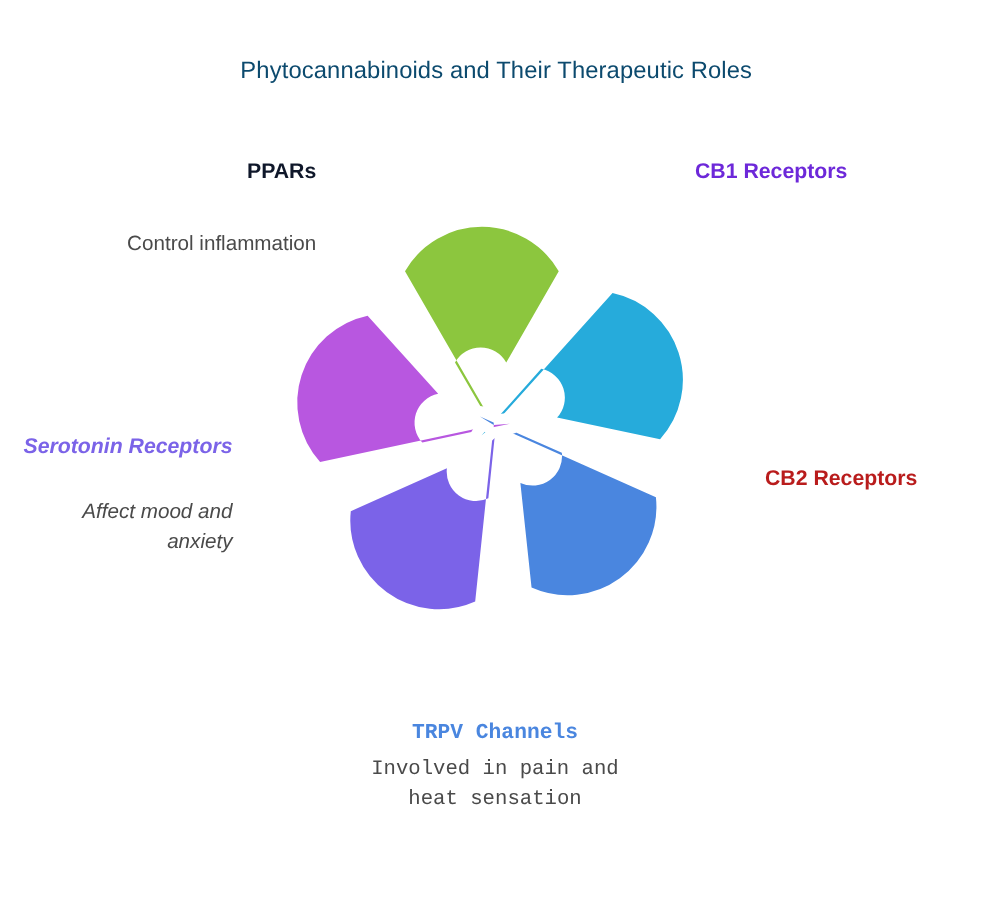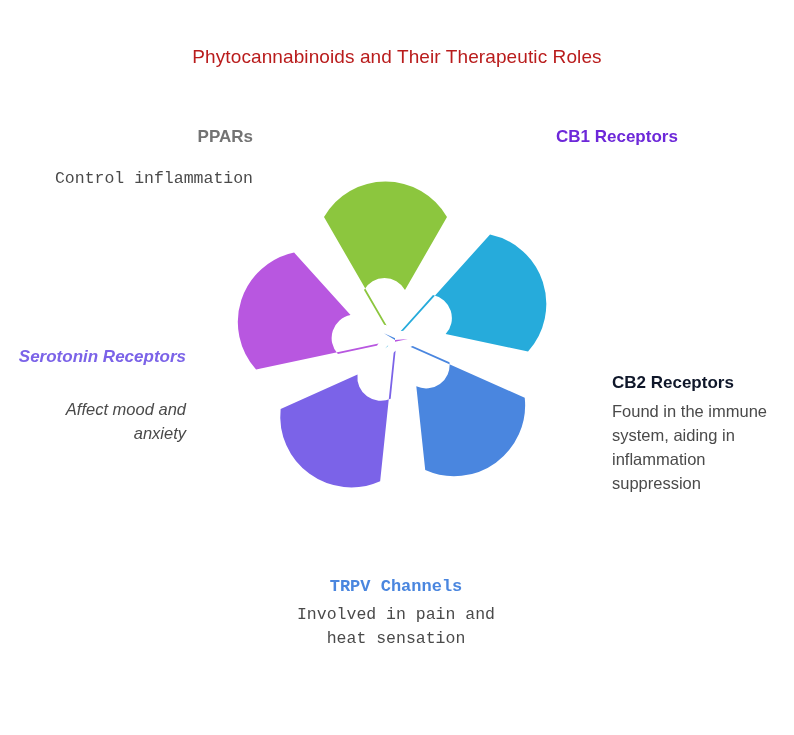--- a/index.html
+++ b/index.html
@@ -17,21 +17,21 @@
   }
 
   #page-title {
     position: absolute;
     left: 0;
     top: 46px;
     width: 794px;
     text-align: center;
     font-size: 19px;
     font-weight: 400;
-    color: #b91c1c;
+    color: #0c4a6e;
     letter-spacing: 0.1px;
   }
 
   .node {
     position: absolute;
   }
   .node-heading {
     font-size: 17px;
     font-weight: bold;
     line-height: 21px;
@@ -45,21 +45,21 @@
     margin: 0;
   }
 
   
   #node-ppars {
     left: 18px;
     top: 126px;
     width: 235px;
     text-align: right;
   }
-  #node-ppars .node-desc { margin-top: 20px; font-family: Liberation Mono, monospace; }
+  #node-ppars .node-desc { margin-top: 36px; }
 
   
   #node-cb1 {
     left: 556px;
     top: 126px;
     width: 225px;
     text-align: left;
   }
   #node-cb1 .node-desc { margin-top: 12px; }
 
@@ -149,34 +149,33 @@
       </clipPath>
       <g clip-path="url(#clipPpars)">
         <use href="#hookShape" transform="rotate(-72 200 200)" fill="#ffffff" stroke="#ffffff" stroke-width="17" stroke-linejoin="round"></use>
         <use href="#hookShape" transform="rotate(-72 200 200)" fill="#B857E0"></use>
       </g>
     </g>
   </svg>
 </div>
 
 <div class="node" id="node-ppars">
-  <div class="node-heading" style="color:#737373">PPARs</div>
+  <div class="node-heading" style="color:#0f172a">PPARs</div>
   <div class="node-desc">Control inflammation</div>
 </div>
 
 <div class="node" id="node-cb1">
   <div class="node-heading" style="color:#6d28d9">CB1 Receptors</div>
 </div>
 
 <div class="node" id="node-serotonin">
   <div class="node-heading" style="color:#7B63E8">Serotonin Receptors</div>
   <div class="node-desc">Affect mood and anxiety</div>
 </div>
 
 <div class="node" id="node-cb2">
-  <div class="node-heading" style="color:#0f172a">CB2 Receptors</div>
-  <div class="node-desc">Found in the immune system, aiding in inflammation suppression</div>
+  <div class="node-heading" style="color:#b91c1c">CB2 Receptors</div>
 </div>
 
 <div class="node" id="node-trpv">
   <div class="node-heading" style="color:#4A86DF">TRPV Channels</div>
   <div class="node-desc">Involved in pain and heat sensation</div>
 </div>
 
 </body></html>

